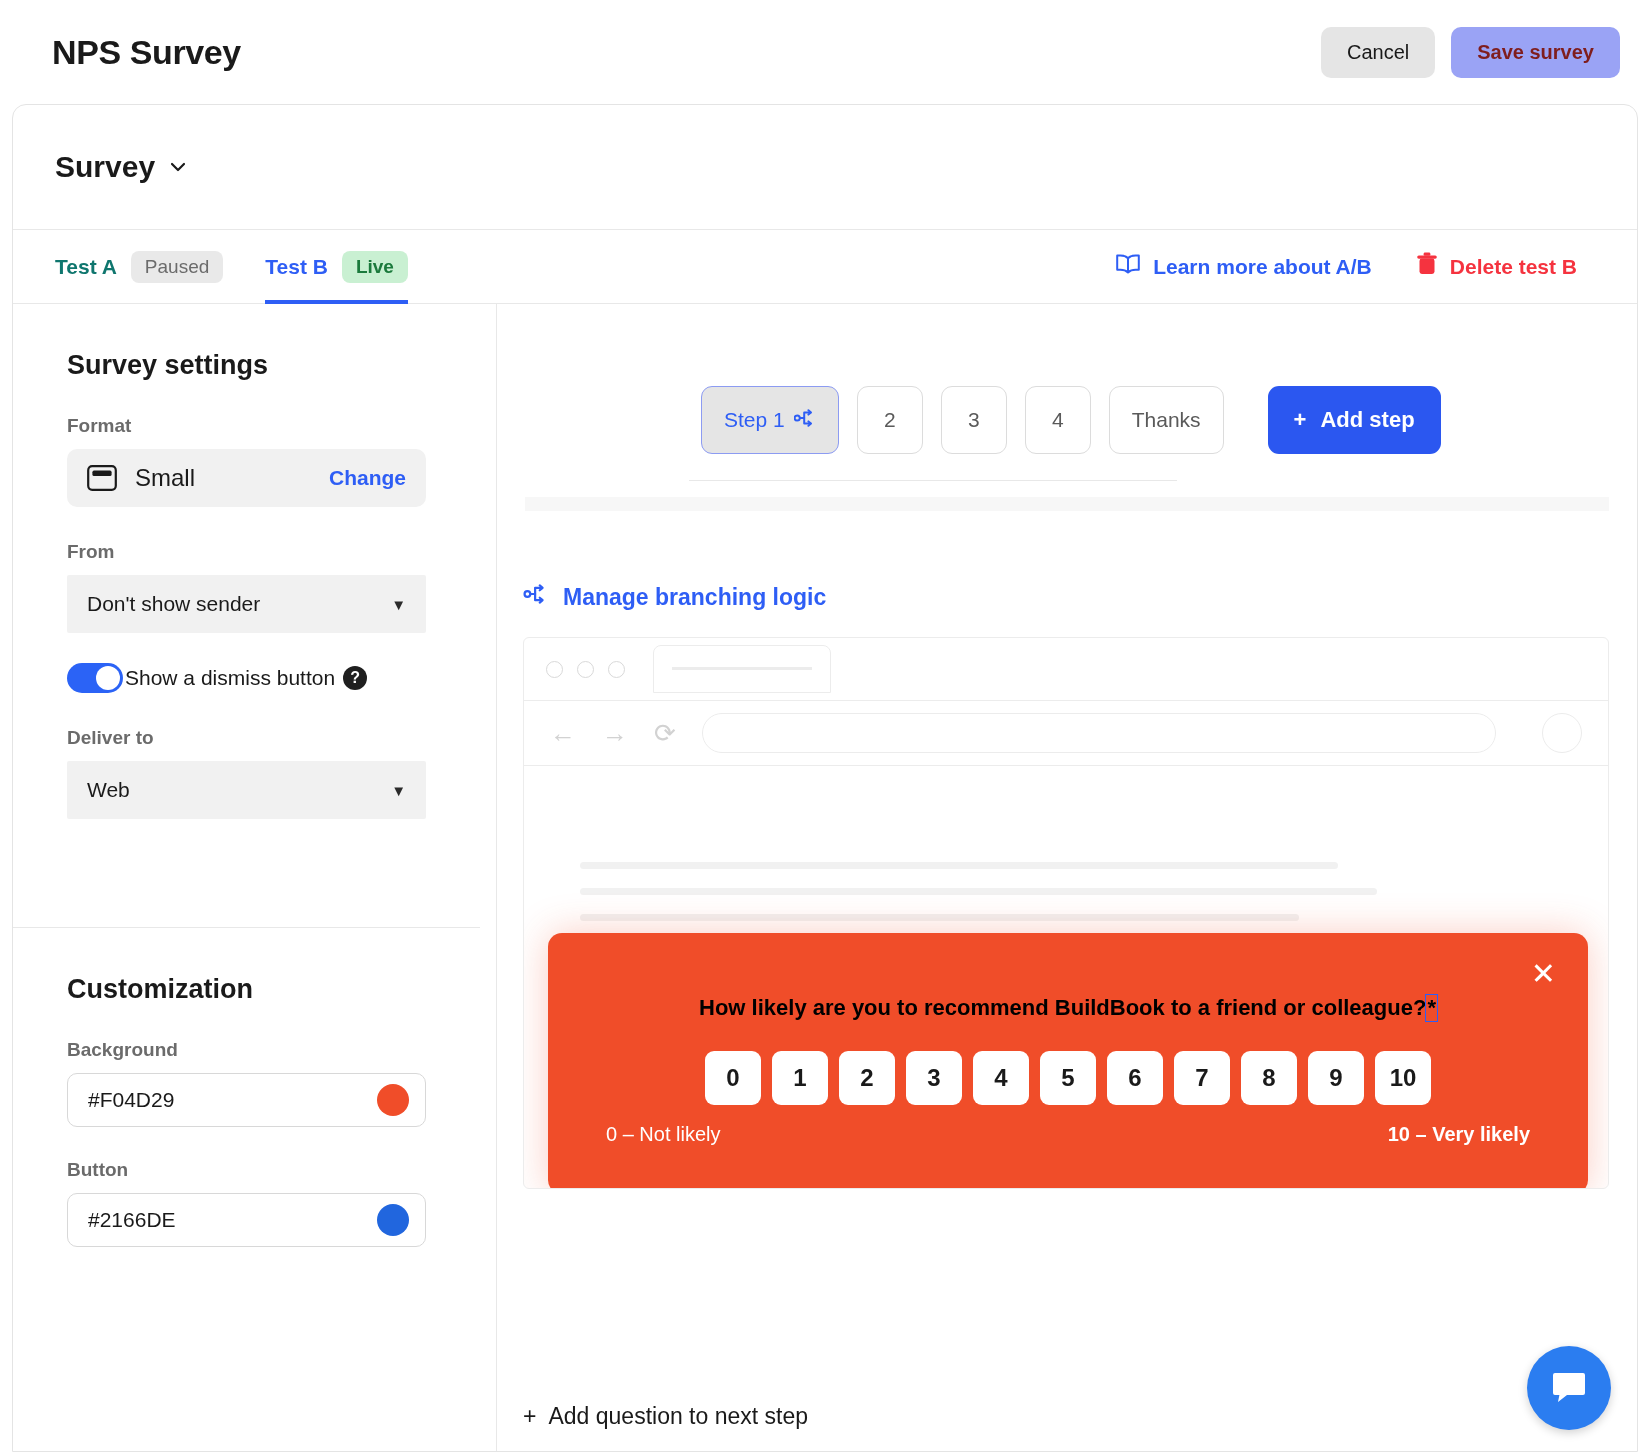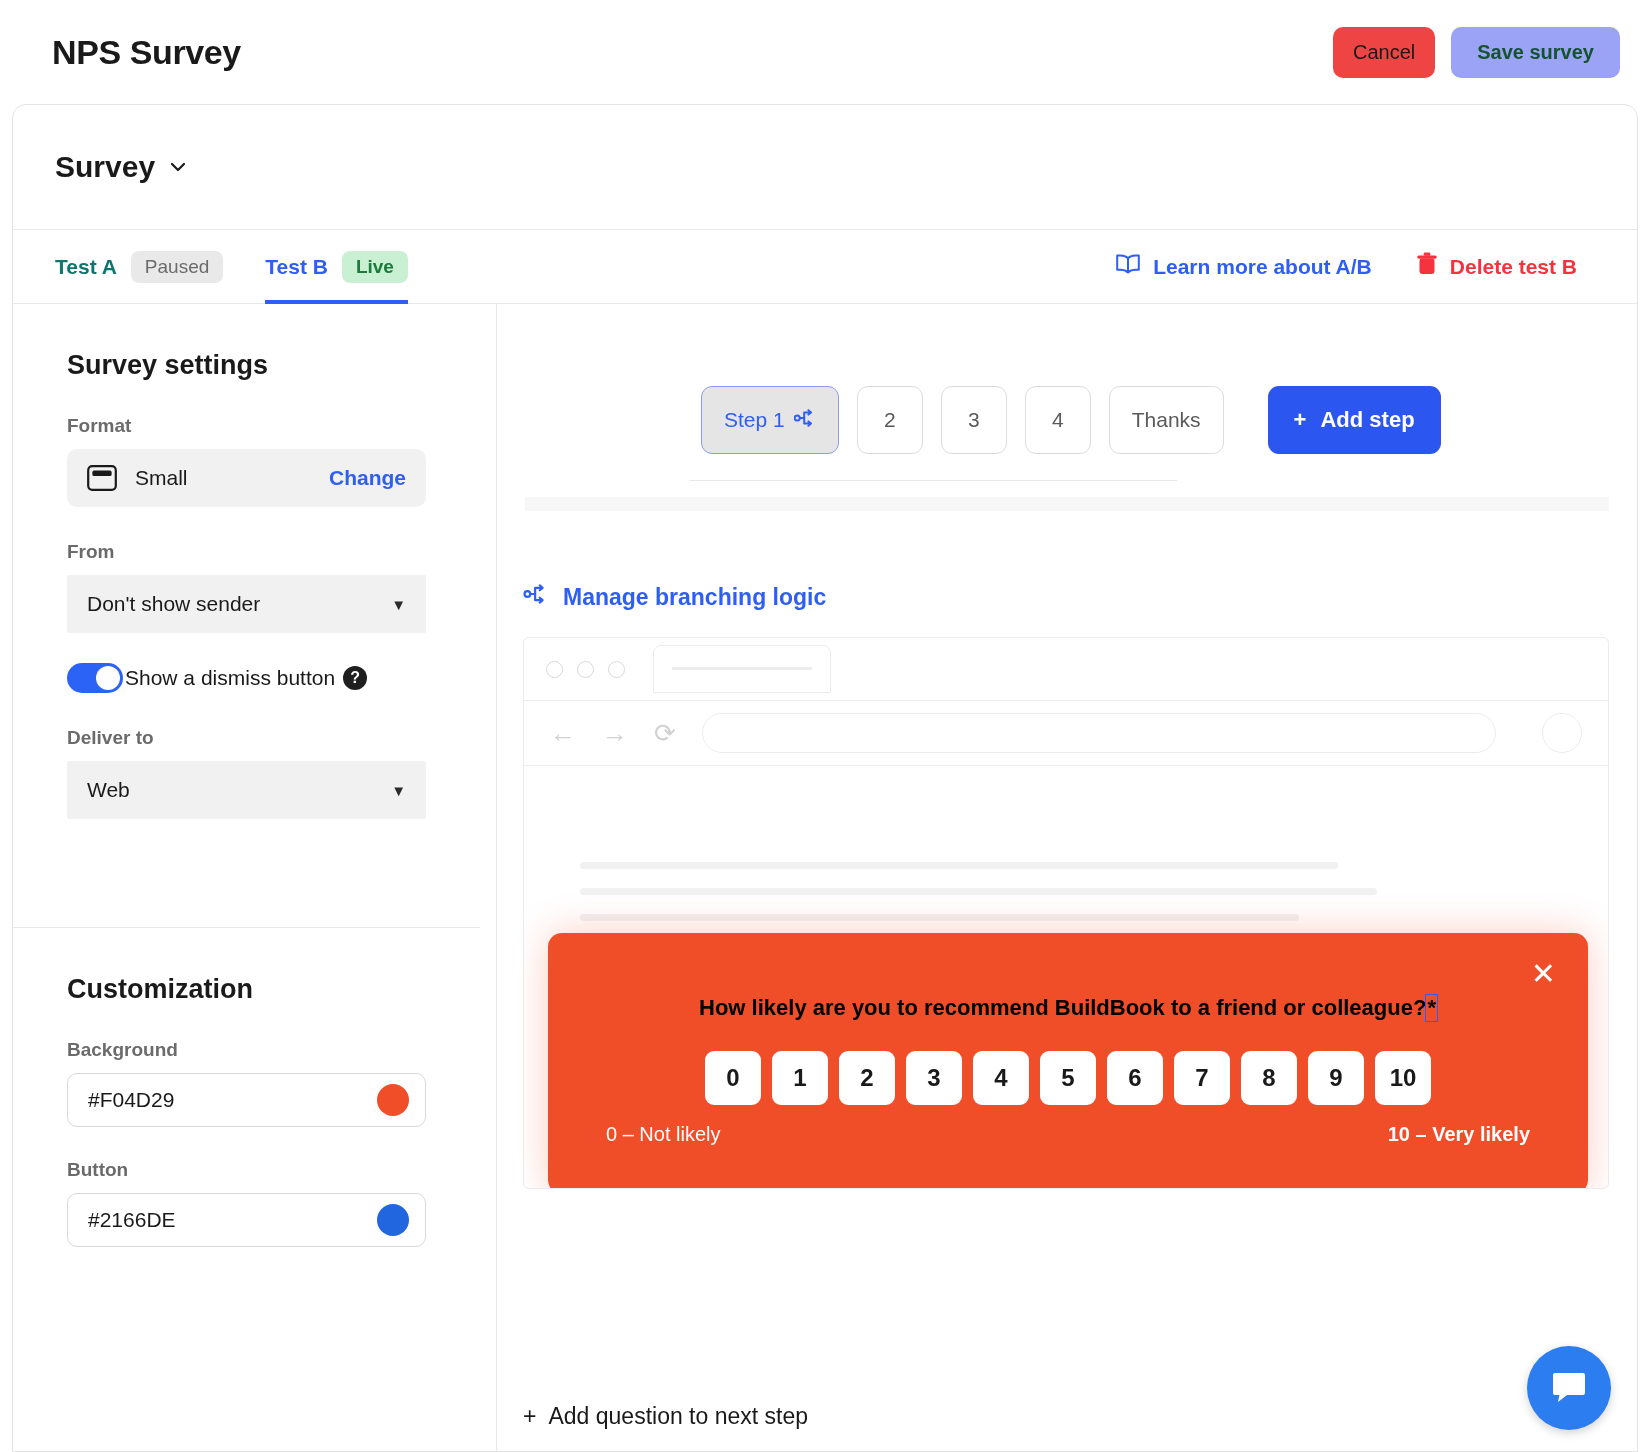--- a/index.html
+++ b/index.html
@@ -13,27 +13,27 @@
   }
 
   
   .topbar{
     height:104px; display:flex; align-items:center;
     padding:0 30px 0 52px; background:#fff;
   }
   .page-title{ font-size:34px; font-weight:bold; letter-spacing:-0.4px; }
   .topbar-actions{ margin-left:auto; display:flex; align-items:center; gap:16px; }
   .btn-cancel{
-    background:#ef4444; border:none; border-radius:10px;
-    padding:14px 20px; font-size:20px; color:#1a1a1a;
+    background:#e5e5e5; border:none; border-radius:10px;
+    padding:14px 26px; font-size:20px; color:#1a1a1a;
     font-family:inherit; cursor:pointer;
   }
   .btn-save{
     background:#9aa3f5; border:none; border-radius:10px;
-    padding:14px 26px; font-size:20px; color:#14532d; font-weight:bold;
+    padding:14px 26px; font-size:20px; color:#7f1d1d; font-weight:bold;
     font-family:inherit; cursor:pointer;
   }
 
   
   .card{
     position:relative;
     margin:0 12px 0 12px;
     height:1348px;
     border:1px solid #e4e4e4;
     border-top-left-radius:14px; border-top-right-radius:14px;
@@ -77,21 +77,21 @@
   .sb-section{ padding:34px 54px 26px 54px; }
   .sb-section.divider{ border-top:1px solid #e8e8e8; }
   .sb-title{ font-size:27px; font-weight:bold; margin:12px 0 34px 0; }
   .field-label{ font-size:19px; font-weight:bold; color:#6b6b6b; margin-bottom:12px; }
   .field-gray{
     background:#f1f1f1; border-radius:10px; height:58px;
     display:flex; align-items:center; padding:0 20px;
     font-size:21px; margin-bottom:34px;
   }
   .fmt-icon{ width:30px; height:26px; margin-right:18px; flex:0 0 auto; }
-  .fmt-val{ font-size:21px; }
+  .fmt-val{ font-size:24px; }
   .change-link{ margin-left:auto; color:#2e5ef5; font-size:21px; font-weight:bold; cursor:pointer; }
   .select-gray{
     background:#f1f1f1; border-radius:2px; height:58px;
     display:flex; align-items:center; padding:0 20px;
     font-size:21px; margin-bottom:30px; cursor:pointer;
   }
   .caret{ margin-left:auto; font-size:15px; color:#2b2b2b; }
   .toggle-row{ display:flex; align-items:center; gap:2px; margin:26px 0 34px 0; }
   .toggle{
     width:56px; height:30px; border-radius:15px; background:#2b63f6;

